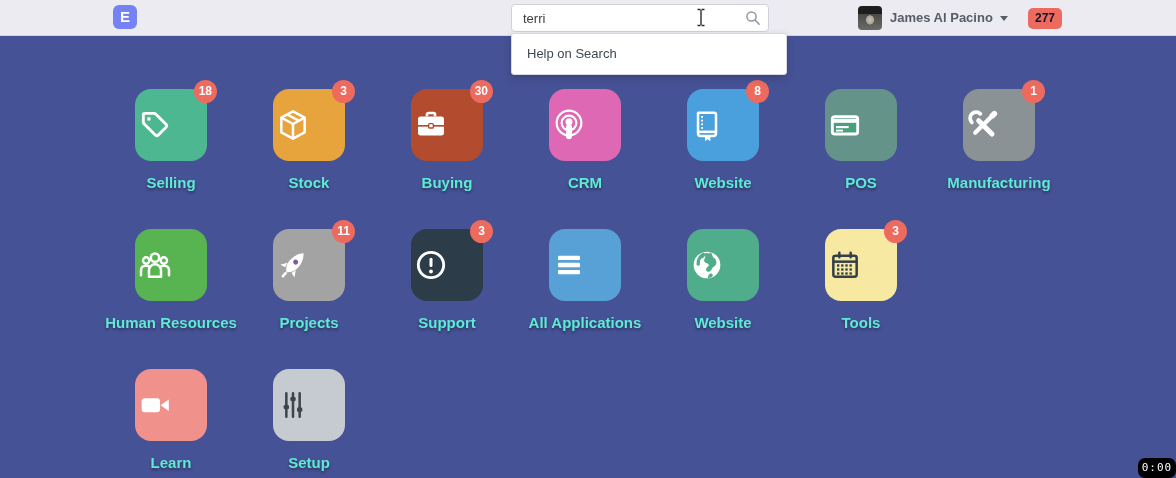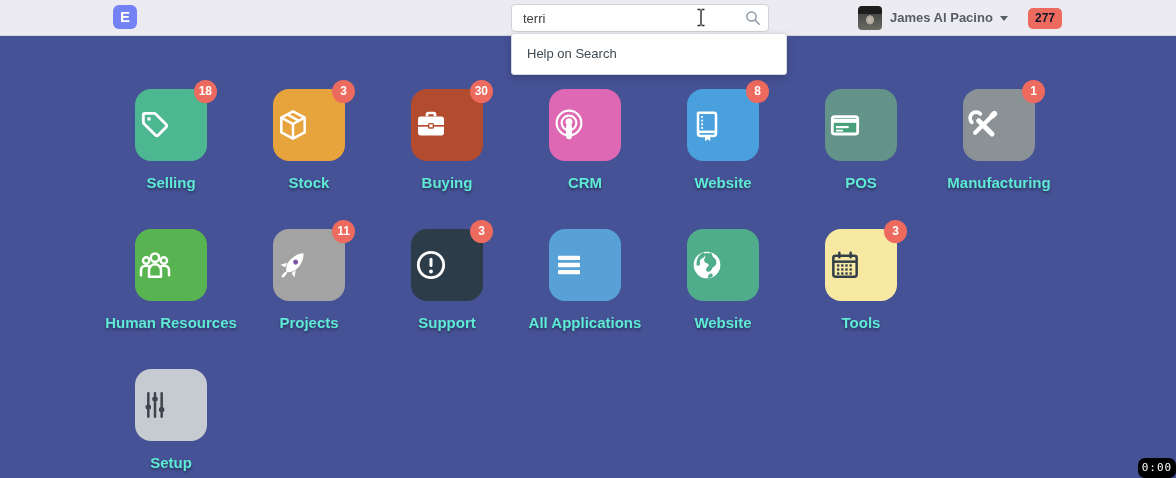--- a/index.html
+++ b/index.html
@@ -322,20 +322,32 @@
               <rect x="14.7" y="16.4" width="1.4" height="1.4"></rect>
           </g>
         </svg>
       </div>
       <div class="app-label">Tools</div>
     </div>
 
   </div>
 
   <div class="grid-row">
+    <div class="cell">
+      <div class="tile" style="background-color: rgb(241, 145, 139);">
+
+        <svg width="40" height="40" viewBox="0 0 24 24">
+          <g fill="#fff">
+            <rect x="4" y="8" width="11" height="8.4" rx="1.8"></rect>
+            <path d="M15.3 12.2 L20.3 8.7 v6.9 z"></path>
+          </g>
+        </svg>
+      </div>
+      <div class="app-label">Learn</div>
+    </div>
 
     <div class="cell">
       <div class="tile" style="background-color: rgb(197, 203, 209);">
 
         <svg width="40" height="40" viewBox="0 0 24 24">
           <g stroke="#3d444c" stroke-width="1.5" stroke-linecap="round" fill="none">
             <path d="M8 5 v14 M12 5 v14 M16 5 v14"></path>
           </g>
           <g fill="#3d444c">
             <rect x="6.4" y="11.8" width="3.2" height="2.8" rx="1"></rect>

